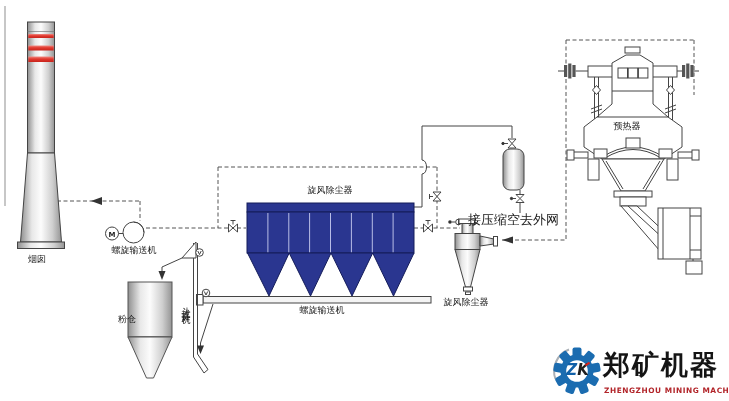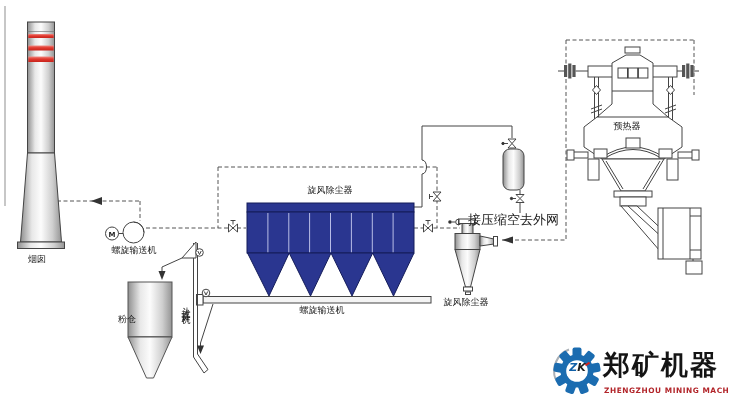--- a/index.html
+++ b/index.html
@@ -4,21 +4,21 @@
 <style>
   html,body{margin:0;padding:0;background:#fff;}
   .stage{position:relative;width:729px;height:401px;background:#ffffff;overflow:hidden;
          font-family:"DejaVu Sans","Liberation Sans",sans-serif;}
   svg{position:absolute;left:0;top:0;}
   .lbl{position:absolute;font-size:9px;font-weight:normal;color:#1a1a1a;text-align:center;
        line-height:1.1;white-space:nowrap;}
   .lbl.small{font-size:13px;text-align:center;}
   .lbl.vert{writing-mode:vertical-rl;text-orientation:upright;letter-spacing:2px;white-space:normal;}
   .logo-zk{position:absolute;left:561px;top:361px;width:33px;text-align:center;
-           font-style:italic;font-weight:bold;font-size:11px;letter-spacing:0;}
+           font-style:italic;font-weight:bold;font-size:15px;letter-spacing:0;}
   .logo-zk .z{color:#1060a8;}
   .logo-zk .k{color:#1f1f1f;position:relative;}
   .k-accent{position:absolute;width:5px;height:2px;background:#d42420;transform:rotate(-35deg);
             left:585px;top:363px;}
   .logo-name{position:absolute;left:603px;top:347px;width:126px;font-size:27px;font-weight:bold;
              color:#141414;letter-spacing:2px;white-space:nowrap;}
   .logo-sub{position:absolute;left:604px;top:386px;width:125px;font-size:7.4px;font-weight:bold;
             color:#b2252a;letter-spacing:0.55px;white-space:nowrap;}
   .dash{stroke:#555;stroke-width:1;fill:none;stroke-dasharray:4 2.5;}
   .ln{stroke:#444;stroke-width:1;fill:none;}

